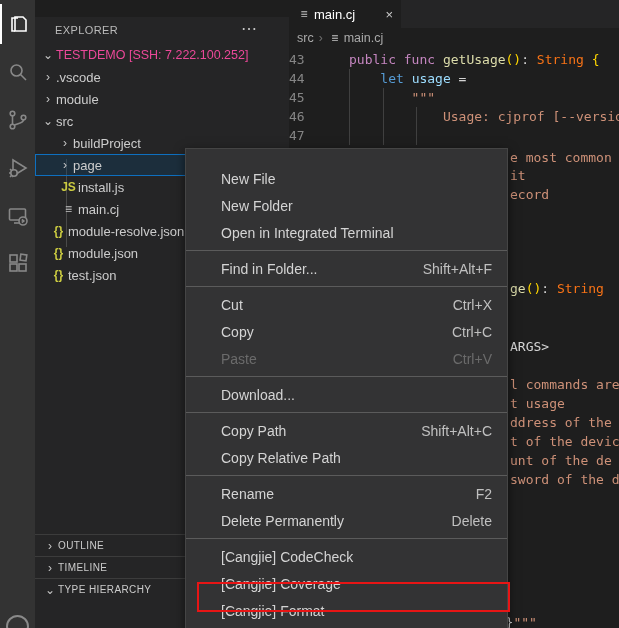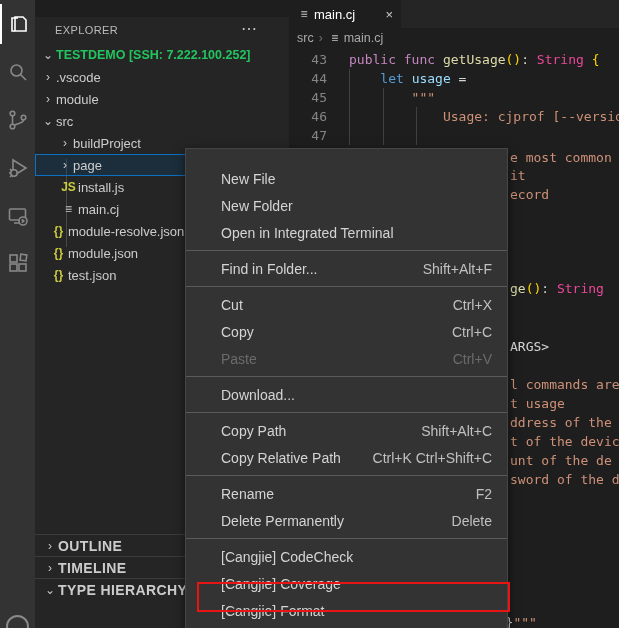--- a/index.html
+++ b/index.html
@@ -23,49 +23,49 @@
   .sb-more { position:absolute; right:32px; top:2px; font-size:16px; color:#c5c5c5; cursor:pointer; }
 
   .tree { position:absolute; left:0; top:27px; width:100%; }
   .row { position:relative; height:22px; display:flex; align-items:center; font-size:13px; color:#cccccc; cursor:pointer; white-space:nowrap; }
   .chev { width:14px; display:inline-block; text-align:center; font-size:12px; color:#c5c5c5; flex:none; }
   .lbl { margin-left:1px; }
   .p6  { padding-left:6px; }
   .p15 { padding-left:15px; }
   .p23 { padding-left:23px; }
   .p25 { padding-left:25px; }
-  .root .lbl { font-weight:700; color:#22c55e; font-size:12.5px; }
+  .root .lbl { font-weight:400; color:#ec4899; font-size:12.5px; }
   .ficon { display:inline-block; width:17px; flex:none; text-align:center; font-weight:700; font-size:12px; }
   .ficon.js, .ficon.json { color:#cbcb41; }
   .ficon.cj { color:#c5c5c5; font-size:12px; font-weight:400; }
   .row.selected { background:rgba(9,71,113,0.30); outline:1px solid #0e70c0; outline-offset:-1px; }
   .tree-guide { position:absolute; left:31px; top:115px; width:1px; height:88px; background:#4a4a4a; }
 
   .sb-section { position:absolute; left:0; width:100%; height:22px; display:flex; align-items:center;
                 border-top:1px solid #3c3c3c; cursor:pointer; }
-  .sb-section .lbl { font-size:14px; font-weight:700; color:#cccccc; letter-spacing:.4px; }
+  .sb-section .lbl { font-size:10px; font-weight:400; color:#cccccc; letter-spacing:.4px; }
 
   
   .editor { position:absolute; left:289px; top:0; width:330px; height:628px; background:#1e1e1e; }
   .tabbar { position:absolute; left:0; top:0; width:100%; height:28px; background:#252526; }
   .tab { position:absolute; left:0; top:0; height:28px; width:112px; background:#1e1e1e; display:flex; align-items:center; padding:0 8px; cursor:pointer; }
   .tab .ficon.cj { width:14px; color:#c5c5c5; }
   .tab-label { font-size:13px; color:#ffffff; margin-left:3px; }
   .tab-close { margin-left:auto; color:#cccccc; font-size:13px; cursor:pointer; }
   .breadcrumb { position:absolute; left:0; top:28px; width:100%; height:20px; display:flex; align-items:center; font-size:12.5px; color:#a9a9a9; padding-left:8px; }
   .bc-sep { margin:0 5px; color:#6e6e6e; font-size:12px; }
   .breadcrumb .ficon.cj { width:14px; }
   .bc-item { cursor:pointer; }
 
   .codearea { position:absolute; left:0; top:48px; width:100%; height:580px;
               font-family:"DejaVu Sans Mono", monospace; font-size:13px; line-height:19px; }
   .code-line { position:absolute; left:0; width:100%; height:19px; display:flex; white-space:pre; }
-  .ln { display:inline-block; width:38px; text-align:right; color:#858585; flex:none; }
+  .ln { display:inline-block; width:38px; text-align:left; color:#858585; flex:none; }
   .codetxt { padding-left:22px; white-space:pre; }
-  .c-kw{color:#c586c0} .c-blue{color:#569cd6} .c-fn{color:#dcdcaa} .c-type{color:#ec4899}
+  .c-kw{color:#c586c0} .c-blue{color:#569cd6} .c-fn{color:#dcdcaa} .c-type{color:#f97316}
   .c-var{color:#9cdcfe} .c-str{color:#ce9178} .c-fg{color:#d4d4d4} .c-gold{color:#ffd700}
   .iguide { position:absolute; width:1px; background:#404040; }
   .frag { position:absolute; left:221px; white-space:pre; font-family:"DejaVu Sans Mono", monospace; font-size:13px; line-height:19px; }
 
   
   .ctxmenu { position:absolute; left:185px; top:148px; width:323px; background:#333334;
              border:1px solid #454545; box-shadow:0 3px 10px rgba(0,0,0,.55); padding:16px 0; z-index:50; }
   .mi { height:27px; display:flex; align-items:center; padding:0 15px 0 35px; font-size:14px; color:#d4d4d4; cursor:pointer; }
   .mi-k { margin-left:auto; color:#c0c0c0; }
   .mi.disabled, .mi.disabled .mi-k { color:#6b6b6b; cursor:default; }
@@ -289,21 +289,20 @@
     <div class="mi">
         <span class="mi-l">Download...</span>
       </div>
     <div class="msep"></div>
     <div class="mi">
         <span class="mi-l">Copy Path</span>
         <span class="mi-k">Shift+Alt+C</span>
       </div>
     <div class="mi">
         <span class="mi-l">Copy Relative Path</span>
-        <span class="mi-k">Ctrl+K Ctrl+Shift+C</span>
       </div>
     <div class="msep"></div>
     <div class="mi">
         <span class="mi-l">Rename</span>
         <span class="mi-k">F2</span>
       </div>
     <div class="mi">
         <span class="mi-l">Delete Permanently</span>
         <span class="mi-k">Delete</span>
       </div>

